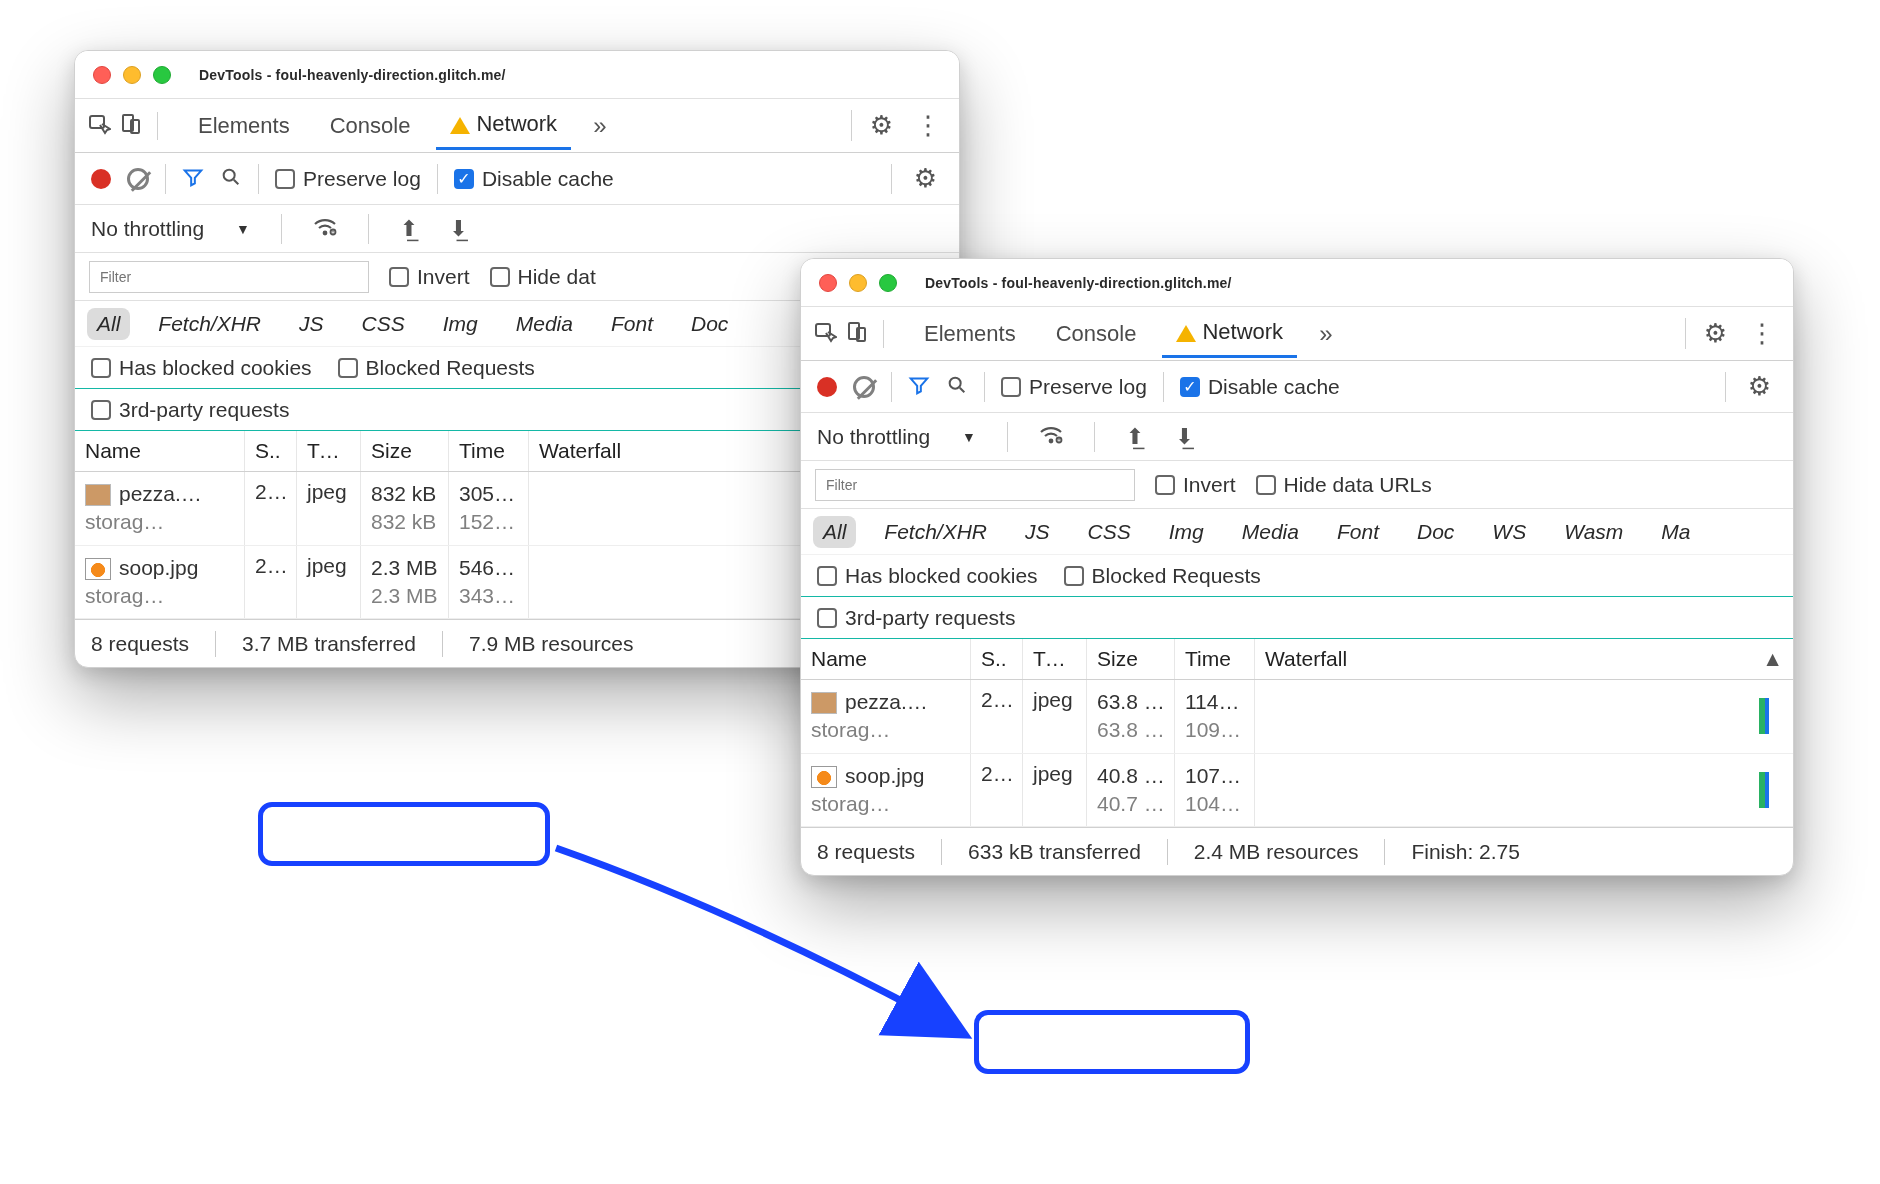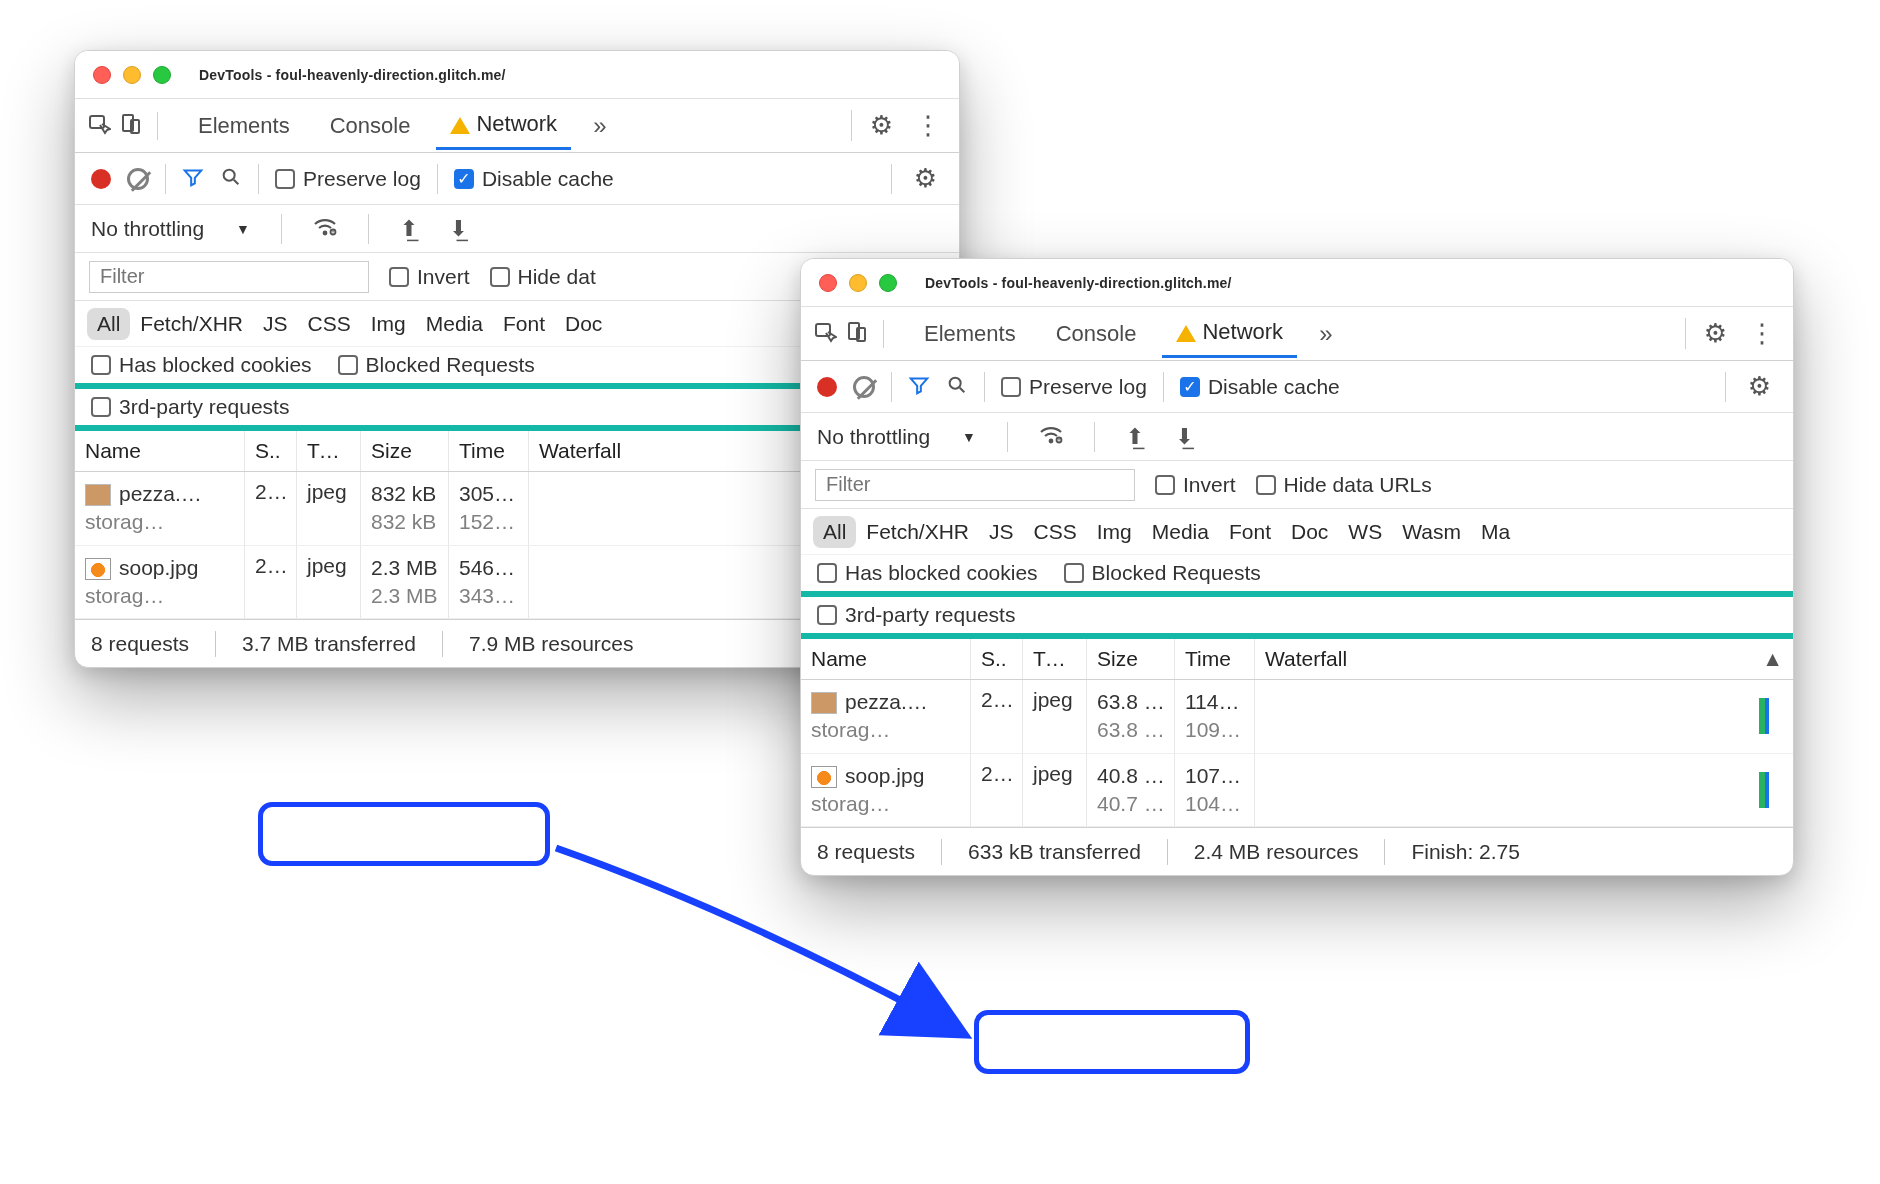--- a/index.html
+++ b/index.html
@@ -65,27 +65,27 @@
   .box{width:20px;height:20px;border:2px solid #666;border-radius:4px;display:flex;align-items:center;justify-content:center;flex-shrink:0;}
   .box.on{background:#1a73e8;border-color:#1a73e8;color:#fff;font-size:16px;}
   
   .throttlerow{display:flex;align-items:center;height:48px;padding:0 16px;gap:31px;border-bottom:1px solid #e0e0e0;}
   .throttle-sel{display:flex;align-items:center;gap:10px;font-size:21px;color:#333;}
   .caret{font-size:14px;color:#333;}
   .wifi{font-size:22px;}
   .upld,.dnld{font-size:22px;color:#555;}
   
   .filterrow{display:flex;align-items:center;height:48px;padding:0 14px;gap:20px;border-bottom:1px solid #e0e0e0;}
-  .filter-input{width:280px;height:32px;border:1px solid #ccc;padding:0 10px;font-size:20px;color:#4c1d95;}
-  
-  .chipsrow{display:flex;align-items:center;height:46px;padding:0 12px;font-size:21px;color:#2a2a2a;flex-wrap:nowrap;overflow:hidden;border-bottom:1px solid #f1f1f1;}
+  .filter-input{width:280px;height:32px;border:1px solid #ccc;padding:0 10px;font-size:14px;color:#4c1d95;}
+  
+  .chipsrow{display:flex;align-items:center;height:46px;padding:0 12px;gap:18px;font-size:21px;color:#2a2a2a;flex-wrap:nowrap;overflow:hidden;border-bottom:1px solid #f1f1f1;font-style:italic;}
   .chip{padding:4px 10px;border-radius:8px;cursor:pointer;white-space:nowrap;}
   .chip.active{background:#dcdcdc;}
   
-  .extrarow{display:flex;align-items:center;height:42px;padding:0 16px;gap:26px;font-size:21px;color:#333;border-bottom:6px solid #14b8a6;}
+  .extrarow{display:flex;align-items:center;height:42px;padding:0 16px;gap:26px;font-size:21px;color:#333;border-bottom:1px solid #14b8a6;}
   .extrarow:last-of-type{border-bottom:1px solid #d0d0d0;}
   
   .tbl{display:flex;flex-direction:column;}
   .thead,.trow{display:flex;align-items:stretch;}
   .thead{border-bottom:1px solid #d0d0d0;}
   .cell{padding:8px 10px;border-right:1px solid #e7e7e7;font-size:21px;color:#333;overflow:hidden;white-space:nowrap;text-overflow:ellipsis;}
   .thead .cell{color:#222;font-weight:400;}
   .c-name{flex:0 0 170px;}
   .c-status{flex:0 0 52px;}
   .c-type{flex:0 0 64px;}

